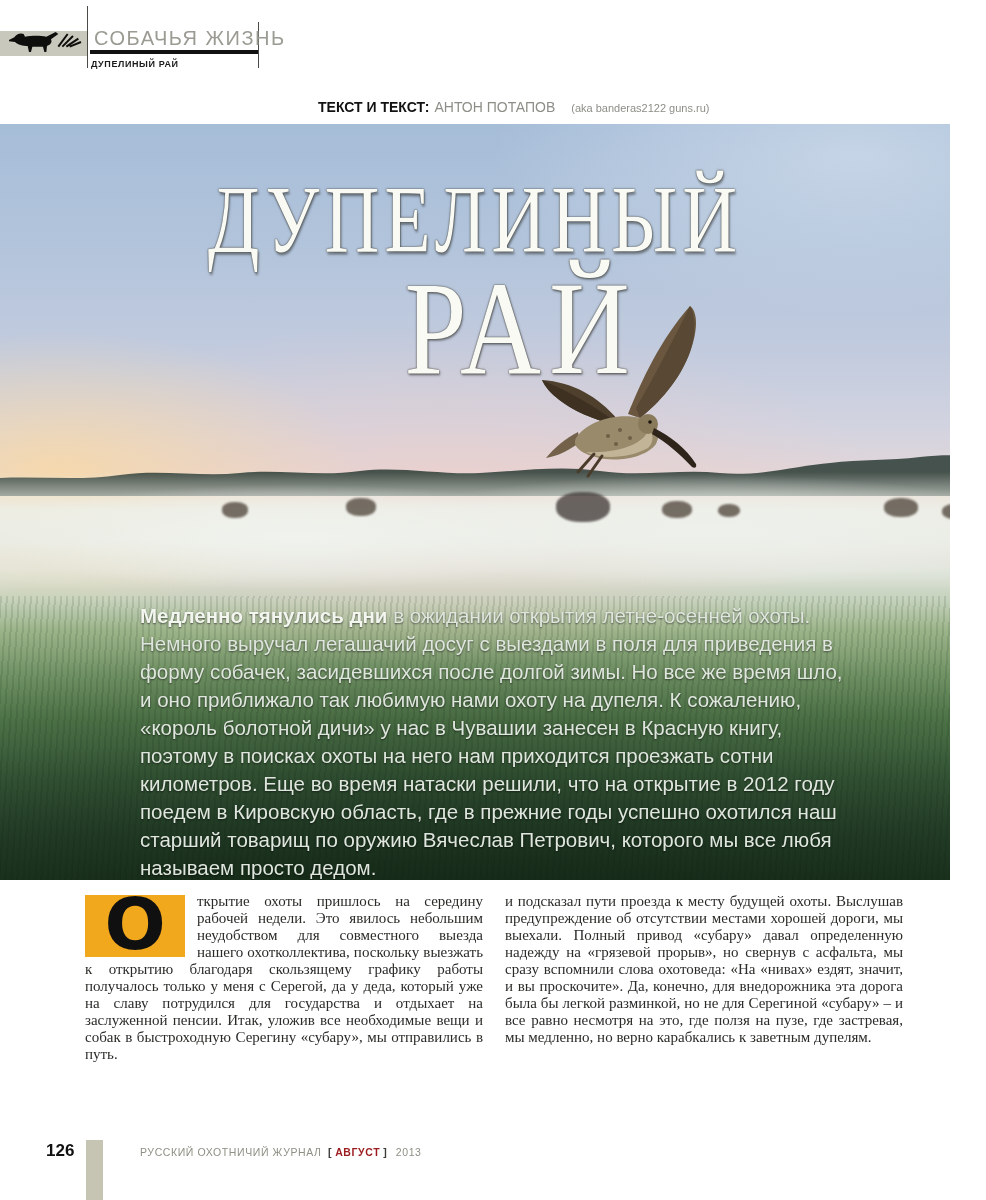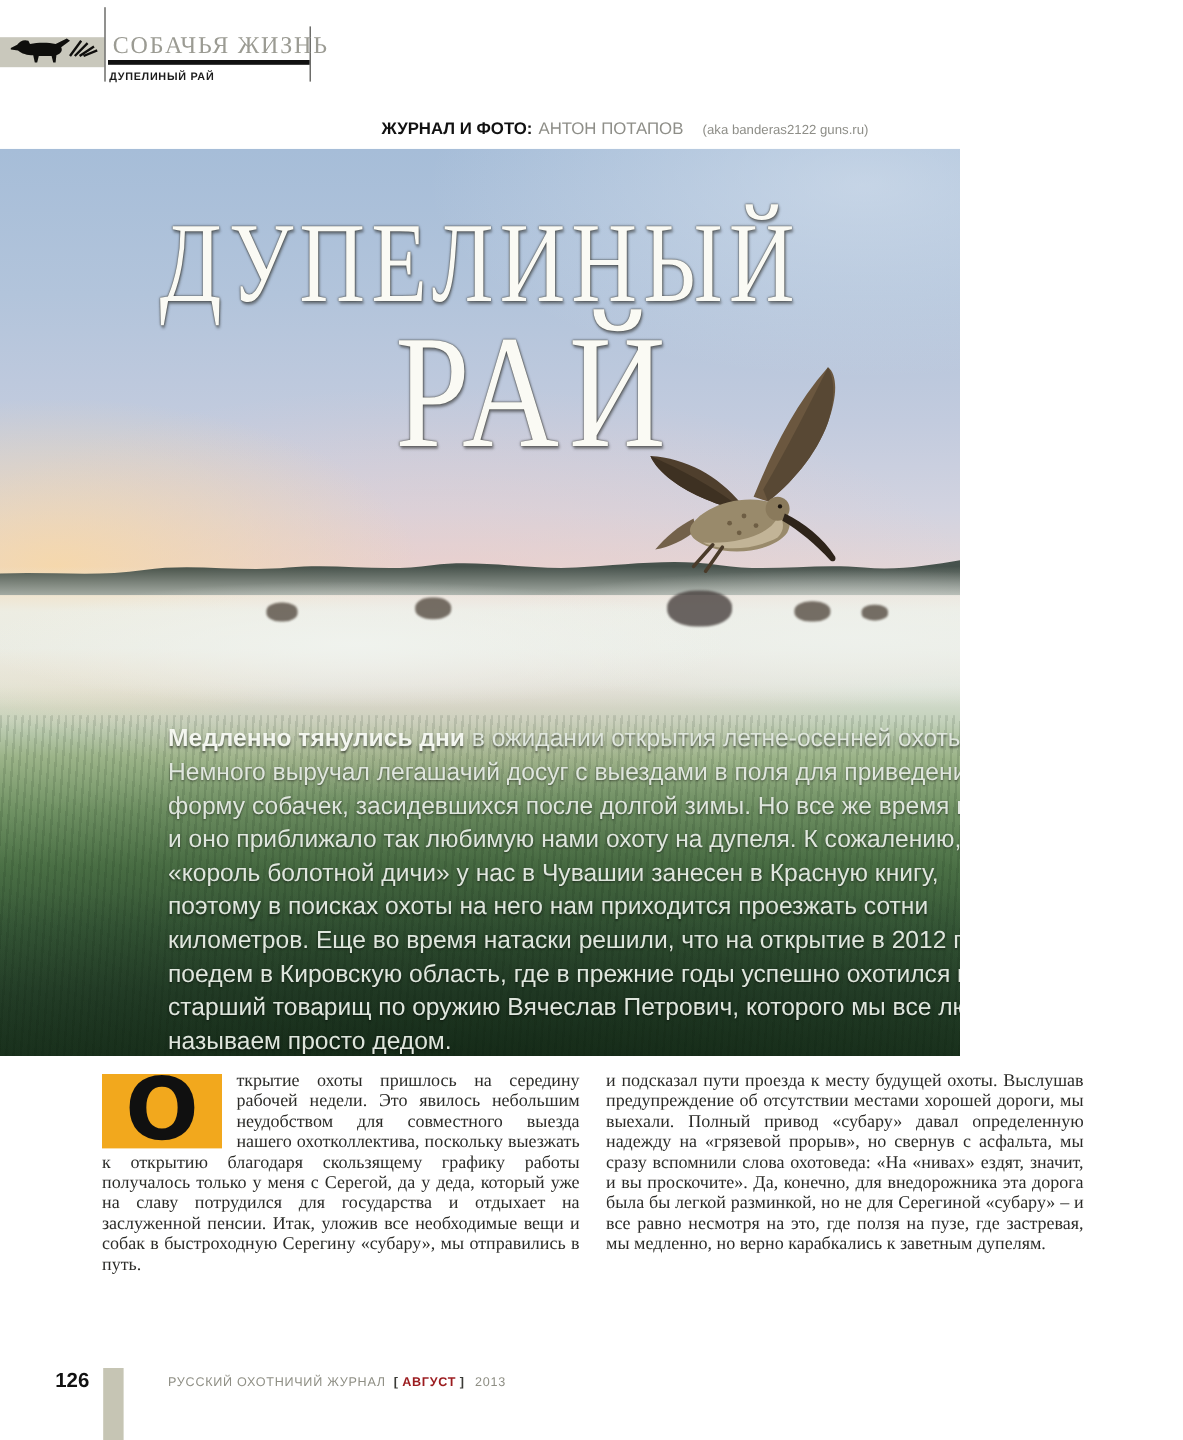--- a/index.html
+++ b/index.html
@@ -5,35 +5,35 @@
   html,body{margin:0;padding:0;background:#ffffff;}
   .page{position:relative;width:986px;height:1200px;background:#ffffff;overflow:hidden;
         font-family:"Liberation Serif",serif;}
 
   
   .rule-v{position:absolute;width:1px;background:#4a4a46;}
   .rule-v.left{left:87px;top:6px;height:62px;}
   .rule-v.right{left:258px;top:22px;height:46px;}
   .kicker-bar{position:absolute;left:0;top:31px;width:87px;height:25px;background:var(--bar-gray,#c9c8bc);}
   .kicker-bar svg{position:absolute;right:2px;top:-6px;height:34px;width:80px;}
-  .kicker-section{position:absolute;left:94px;top:27px;font-family:Liberation Serif, serif;
+  .kicker-section{position:absolute;left:94px;top:27px;font-family:Liberation Sans, sans-serif;
         font-size:20px;letter-spacing:1.5px;color:#9b9b93;font-weight:400;white-space:nowrap;}
   .kicker-underline{position:absolute;left:90px;top:50px;width:168px;height:4px;background:#111;}
   .kicker-article{position:absolute;left:91px;top:59px;font-family:"Liberation Sans",sans-serif;
         font-size:9px;font-weight:bold;letter-spacing:.6px;color:#1b1b1b;white-space:nowrap;}
 
   
   .byline{position:absolute;left:318px;top:99px;font-family:"Liberation Sans",sans-serif;
         font-size:14px;color:#8e8e88;white-space:nowrap;}
   .byline-label{font-weight:bold;color:#111;margin-right:5px;}
   .byline-author{margin-right:4px;}
   .byline-alias{font-size:11px;padding-left:12px;}
 
   
-  .hero{position:absolute;left:0;top:124px;width:800px;height:756px;margin:0;overflow:hidden;}
+  .hero{position:absolute;left:0;top:124px;width:950px;height:756px;margin:0;overflow:hidden;}
   .sky{position:absolute;inset:0;background:
     radial-gradient(430px 200px at 6% 46%, rgba(247,216,168,.9), rgba(247,216,168,0) 70%),
     radial-gradient(620px 240px at 46% 49%, rgba(240,203,196,.55), rgba(240,203,196,0) 72%),
     radial-gradient(520px 230px at 90% 4%, rgba(226,234,243,.5), rgba(226,234,243,0) 70%),
     linear-gradient(180deg,#a6bdd8 0%,#b2c4db 16%,#c2cbde 30%,#d2d3e0 40%,#e1d6d9 46%,
       #ecd6ca 50%,#e6dad0 55%,#dde1d7 59%,#c4d2bc 63%,#9cb489 67%,#6f9163 73%,
       #4e7448 79%,#3a5d3b 86%,#2d4b31 93%,#234027 100%);}
   .treeline{position:absolute;left:0;top:328px;width:986px;height:44px;}
   .mist{position:absolute;left:0;top:348px;width:986px;height:118px;background:
     radial-gradient(420px 70px at 30% 55%, rgba(240,243,238,.95), rgba(240,243,238,0) 75%),
@@ -96,21 +96,21 @@
       </svg>
     </div>
     <div class="rule-v left"></div>
     <div class="rule-v right"></div>
     <div class="kicker-section">СОБАЧЬЯ ЖИЗНЬ</div>
     <div class="kicker-underline"></div>
     <div class="kicker-article">ДУПЕЛИНЫЙ РАЙ</div>
   </header>
 
   <div class="byline">
-    <span class="byline-label">ЖУРНАЛ И ФОТО:</span><span class="byline-author">АНТОН ПОТАПОВ</span><span class="byline-alias">(aka banderas2122 guns.ru)</span>
+    <span class="byline-label">ТЕКСТ И ТЕКСТ:</span><span class="byline-author">АНТОН ПОТАПОВ</span><span class="byline-alias">(aka banderas2122 guns.ru)</span>
   </div>
 
   <figure class="hero">
     <div class="sky"></div>
     <svg class="treeline" viewBox="0 0 986 44" preserveAspectRatio="none" aria-hidden="true">
       <path d="M0,36 L0,26 C40,24 80,29 120,23 C160,17 200,25 240,21 C280,17 320,25 360,19 C400,14 440,23 480,21 C520,19 560,13 600,19 C640,25 680,17 720,21 C760,25 800,13 830,11 C860,7 890,9 920,5 C950,1 970,5 986,3 L986,44 L0,44 Z" fill="#35443d" opacity=".9"></path>
     </svg>
     <div class="mist"></div>
     <span class="bale" style="left:222px;top:378px;width:26px;height:16px;"></span>
     <span class="bale" style="left:346px;top:374px;width:30px;height:18px;"></span>

